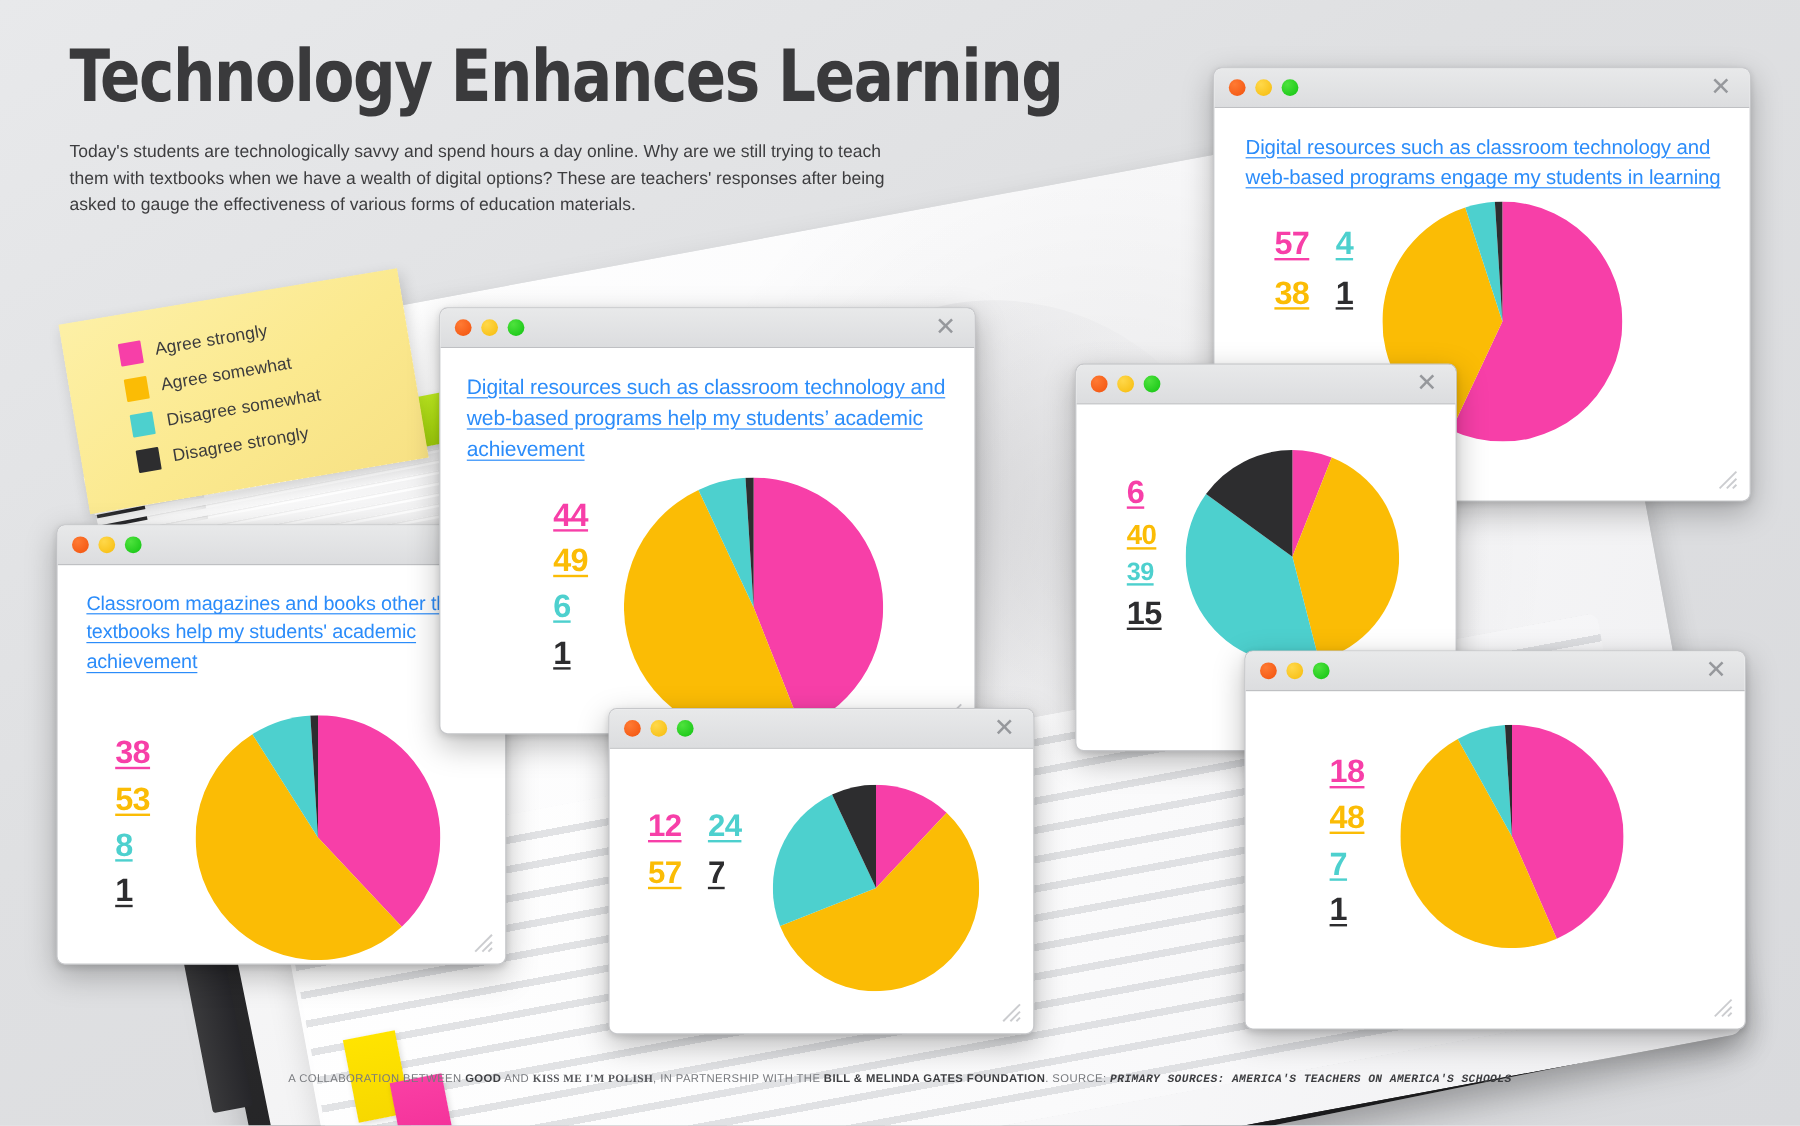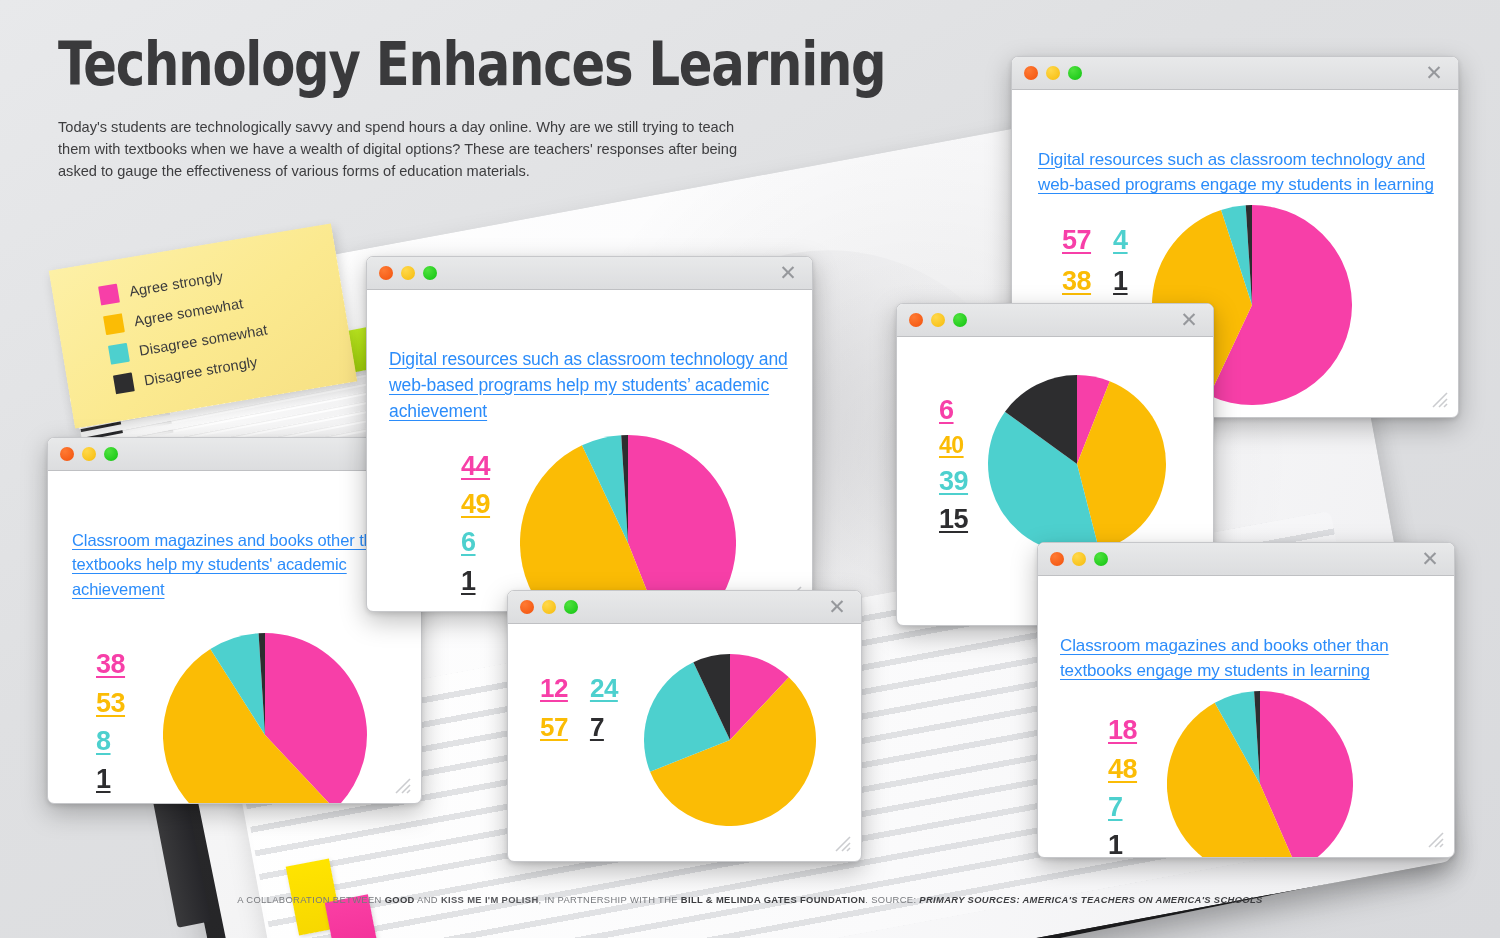--- a/index.html
+++ b/index.html
@@ -203,21 +203,20 @@
   }
   .body { padding: 20px 22px 12px 22px; position: relative; height: calc(100% - 33px); }
 
   .qlink {
     color: #2b8cfa;
     font-size: 17px;
     line-height: 1.48;
     text-underline-offset: 2.5px;
     display: block;
     letter-spacing: -.1px;
-    margin-top: 37px;
   }
 
   .content { display: flex; align-items: flex-start; margin-top: 14px; }
 
   
   .nums { flex: 0 0 auto; }
   .nums.col { display: flex; flex-direction: column; }
   .nums.grid2 { display: grid; grid-template-columns: auto auto; column-gap: 22px; row-gap: 2px; }
   .num {
     font-size: 27px;
@@ -247,22 +246,22 @@
     position: absolute;
     left: 0; right: 0; bottom: 33px;
     text-align: center;
     font-size: 9.4px;
     letter-spacing: .35px;
     color: #77797d;
     z-index: 60;
     white-space: nowrap;
   }
   .footer b { color: #3d3e41; font-weight: bold; }
-  .footer .kmip { color: #55565a; font-weight: bold; }
-  .footer i { font-style: italic; font-weight: bold; color: #3d3e41; }
+  .footer .kmip { color: #55565a; font-weight: bold; font-family: Liberation Serif, serif; }
+  .footer i { font-style: italic; font-weight: bold; color: #3d3e41; font-family: Liberation Mono, monospace; }
 </style>
 </head>
 <body>
 
 <div id="stage">
 
   <div class="bg-layer tablet-dark"></div>
   <div class="bg-layer tablet-screen"></div>
   <div class="bg-layer page-white"></div>
   <div class="bg-layer page-curl"></div>
@@ -435,21 +434,21 @@
             <span class="dot y"></span>
             <span class="dot g"></span>
           </div>
           <span class="closex">✕</span>
         </div>
         <div class="body" style="padding:20px 18px 12px 20px">
           <div class="content">
             <div class="nums col" style="margin-left: 22px; margin-top: 20px;">
               <div class="num n-pink" style="font-size:27px">6</div>
               <div class="num n-gold" style="font-size:23px">40</div>
-              <div class="num n-teal" style="font-size:27px">39</div>
+              <div class="num n-teal" style="font-size:21px">39</div>
               <div class="num n-dark" style="font-size:27px">15</div>
             </div>
             <div class="pie" style="margin-left: 20px; margin-top: 4px;">
               <svg width="178" height="178" viewBox="0 0 178 178">
                 <path d="M 89 89 L 89.00 0.00 A 89 89 0 0 1 121.76 6.25 Z" fill="#f73fa8"></path>
                 <path d="M 89 89 L 121.76 6.25 A 89 89 0 0 1 111.13 175.20 Z" fill="#fbbc05"></path>
                 <path d="M 89 89 L 111.13 175.20 A 89 89 0 0 1 17.00 36.69 Z" fill="#4dd0ce"></path>
                 <path d="M 89 89 L 17.00 36.69 A 89 89 0 0 1 89.00 0.00 Z" fill="#2d2d2f"></path>
               </svg>
             </div>
@@ -497,21 +496,20 @@
       <div class="win" style="left: 1037px; top: 542px; width: 418px; height: 316px; z-index: 20;">
         <div class="titlebar">
           <div class="dots">
             <span class="dot r"></span>
             <span class="dot y"></span>
             <span class="dot g"></span>
           </div>
           <span class="closex">✕</span>
         </div>
         <div class="body" style="padding:20px 20px 12px 22px">
-          <a class="qlink" href="#" style="font-size:17px">Classroom magazines and books other than textbooks engage my students in learning</a>
           <div class="content">
             <div class="nums col" style="margin-left: 48px; margin-top: 14px;">
               <div class="num n-pink" style="font-size:27px">18</div>
               <div class="num n-gold" style="font-size:27px">48</div>
               <div class="num n-teal" style="font-size:27px">7</div>
               <div class="num n-dark" style="font-size:27px">1</div>
             </div>
             <div class="pie" style="margin-left: 30px; margin-top: -6px;">
               <svg width="186" height="186" viewBox="0 0 186 186">
                 <path d="M 93 93 L 93.00 0.00 A 93 93 0 0 1 130.29 178.20 Z" fill="#f73fa8"></path>

